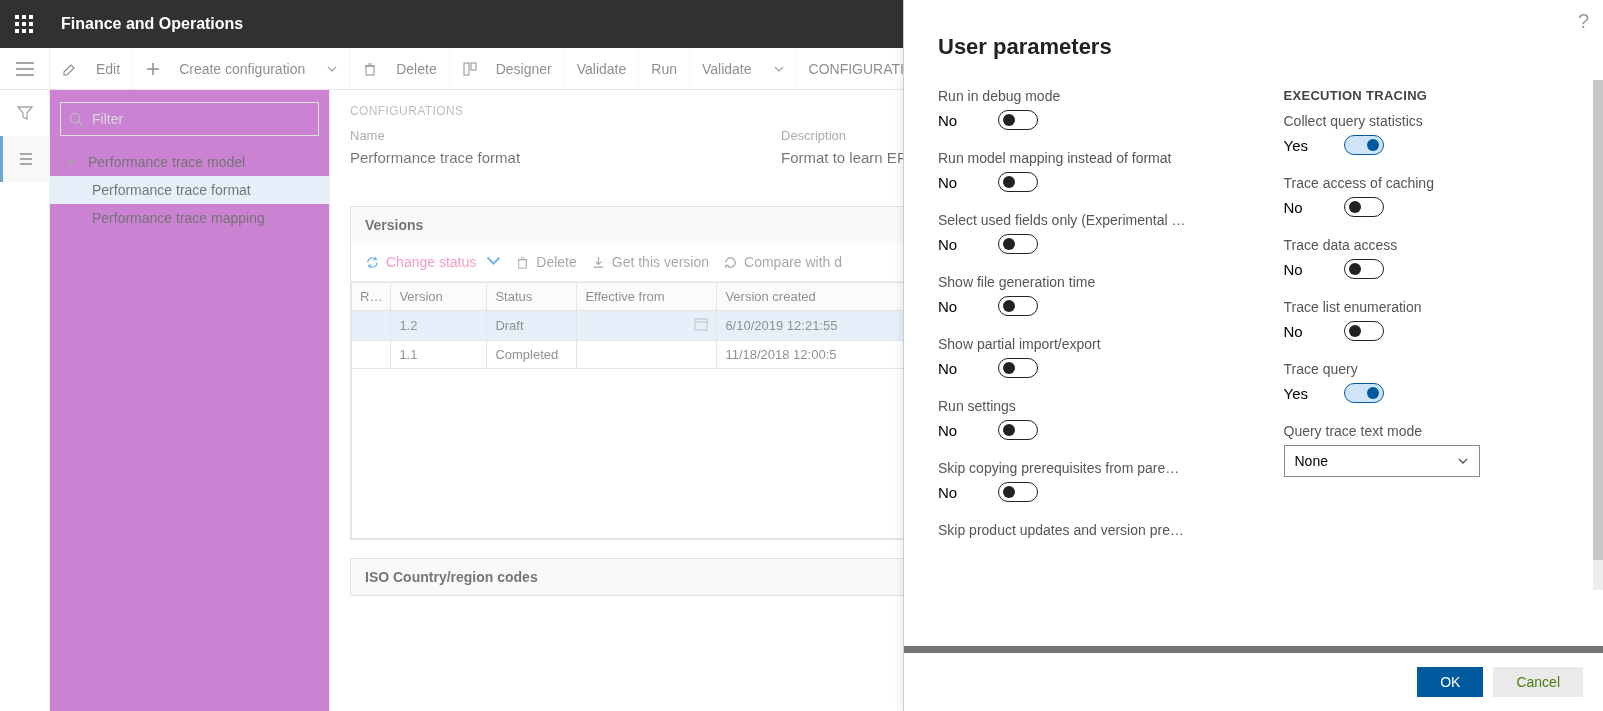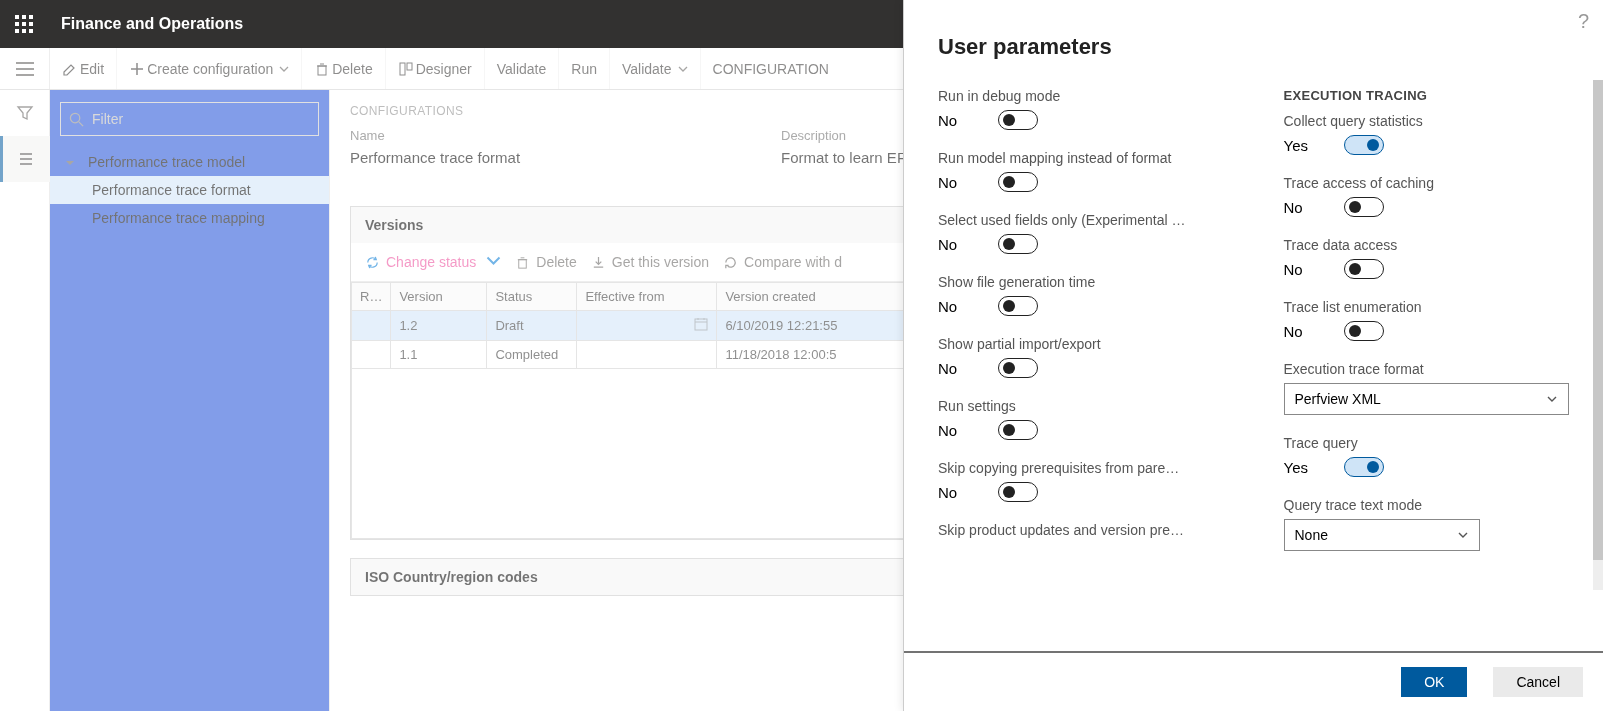--- a/index.html
+++ b/index.html
@@ -8,34 +8,34 @@
   .topbar { background: #323130; color: #fff; height: 48px; display: flex; align-items: center; }
   .app-grid { width: 48px; height: 48px; display:flex; align-items:center; justify-content:center; color:#fff; }
   .app-grid svg { width:18px; height:18px; fill:#fff; }
   .app-title { font-size: 16px; font-weight: 600; margin-left: 13px; }
   .search-wrap { margin-left: auto; margin-right: 0; width: 720px; }
   .searchbox { height: 30px; background:#201f1e; border-radius:2px; display:flex; align-items:center; padding:0 10px; color:#ccc; width: 60%; margin-left: 280px;}
   .searchbox svg { width:16px; height:16px; fill:#ccc; margin-right:10px; }
   .ghost { color:#bbb; }
   
   .actionbar { height: 42px; border-bottom:1px solid #d1d1d1; display:flex; align-items:center; background:#fff; }
-  .ab-item { display:flex; align-items:center; gap:2px; padding:0 12px; height:100%; border-right:1px solid #eee; cursor:pointer; color:#323130; }
+  .ab-item { display:flex; align-items:center; gap:18px; padding:0 12px; height:100%; border-right:1px solid #eee; cursor:pointer; color:#323130; }
   .ab-item svg{width:16px;height:16px;fill:#323130;}
   .ab-item.last{border-right:none;}
   .menu-btn{width:50px;display:flex;align-items:center;justify-content:center;height:100%;border-right:1px solid #e0e0e0;}
   .menu-btn svg{width:18px;height:14px;fill:#605e5c;}
   .chev{margin-left:4px;}
   .chev svg{width:10px;height:10px;fill:#605e5c;}
   
   .main { display:flex; height:calc(100% - 48px - 42px); position:relative; }
   .leftcol{width:50px;border-right:1px solid #e0e0e0;background:#fff;display:flex;flex-direction:column;align-items:center;}
   .leftcol .icon{width:50px;height:46px;display:flex;align-items:center;justify-content:center;}
   .leftcol .icon svg{width:18px;height:18px;fill:#605e5c;}
   .leftcol .active{background:#f3f2f1;border-left:3px solid #005a9e;}
-  .tree-pane{width:280px;border-right:1px solid #e0e0e0;background:#1d4ed8;}
+  .tree-pane{width:280px;border-right:1px solid #e0e0e0;background:#a21caf;}
   .filterbox{margin:12px 10px;border:1px solid #c8c8c8;height:34px;display:flex;align-items:center;padding:0 8px;color:#888;}
   .filterbox svg{width:15px;height:15px;fill:#888;margin-right:8px;}
   .tree-item{padding:6px 10px 6px 26px;cursor:pointer;}
   .tree-item.level0{padding-left:16px;font-weight:400;display:flex;align-items:center;gap:14px;}
   .tree-item.level1{padding-left:42px;}
   .tree-item.selected{background:#cfe4f7;}
   .caret svg{width:8px;height:8px;fill:#605e5c;}
   .content{flex:1;position:relative;padding:0 20px;}
   .crumb{color:#888;font-size:12px;padding-top:14px;text-transform:uppercase;letter-spacing:0.4px;}
   .fieldrow{display:flex;gap:60px;margin-top:10px;}
@@ -66,24 +66,24 @@
   .param{margin-bottom:20px;}
   .param-label{color:#555;font-size:14px;margin-bottom:6px;}
   .param-row{display:flex;align-items:center;gap:12px;}
   .param-value{width:48px;font-size:15px;color:#000;}
   .toggle{width:40px;height:20px;border:1px solid #222;border-radius:10px;position:relative;cursor:pointer;display:inline-block;}
   .toggle .knob{width:12px;height:12px;background:#222;border-radius:50%;position:absolute;top:3px;left:4px;}
   .toggle.on{background:#cfe4f7;border-color:#005a9e;}
   .toggle.on .knob{left:auto;right:4px;background:#005a9e;}
   .dropdown{border:1px solid #888;height:32px;display:flex;align-items:center;justify-content:space-between;padding:0 10px;cursor:pointer;}
   .dropdown svg{width:12px;height:12px;fill:#555;}
-  .panel-footer{border-top:2px solid #737373;padding:14px 20px;display:flex;justify-content:flex-end;gap:26px;background:#fff;}
+  .panel-footer{border-top:7px solid #737373;padding:14px 20px;display:flex;justify-content:flex-end;gap:10px;background:#fff;}
   .btn{padding:6px 22px;border:1px solid transparent;cursor:pointer;font-size:14px;}
   .btn.primary{background:#005a9e;color:#fff;}
-  .btn.secondary{background:#eaeaea;color:#000000;}
+  .btn.secondary{background:#eaeaea;color:#4d7c0f;}
   .help-q{position:absolute;top:10px;right:14px;color:#999;font-size:20px;}
   .scrollbar-fake{position:absolute;right:0;top:80px;height:510px;width:10px;background:#eee;}
   .scrollbar-thumb{position:absolute;top:0;height:480px;width:10px;background:#c7c7c7;}
 </style>
 </head>
 <body>
 
 <div class="topbar">
   <div class="app-grid">
     <svg viewBox="0 0 18 18">
@@ -394,29 +394,20 @@
               <div class="param-label">Trace list enumeration</div>
               <div class="param-row">
                 <span class="param-value">No</span>
                 <span class="toggle">
                   <span class="knob"></span>
                 </span>
               </div>
             </div>
           </div>
 
-        <div class="param">
-          <div class="param-label">Execution trace format</div>
-          <div class="dropdown">
-            <span>Perfview XML</span>
-            <svg viewBox="0 0 12 12">
-                <path d="M2 4l4 4 4-4" fill="none" stroke="#555" stroke-width="1.4"></path>
-              </svg>
-          </div>
-        </div>
 
         <div class="param">
           <div class="param-label">Trace query</div>
           <div class="param-row">
             <span class="param-value">Yes</span>
             <span class="toggle on">
                 <span class="knob"></span>
               </span>
           </div>
         </div>

